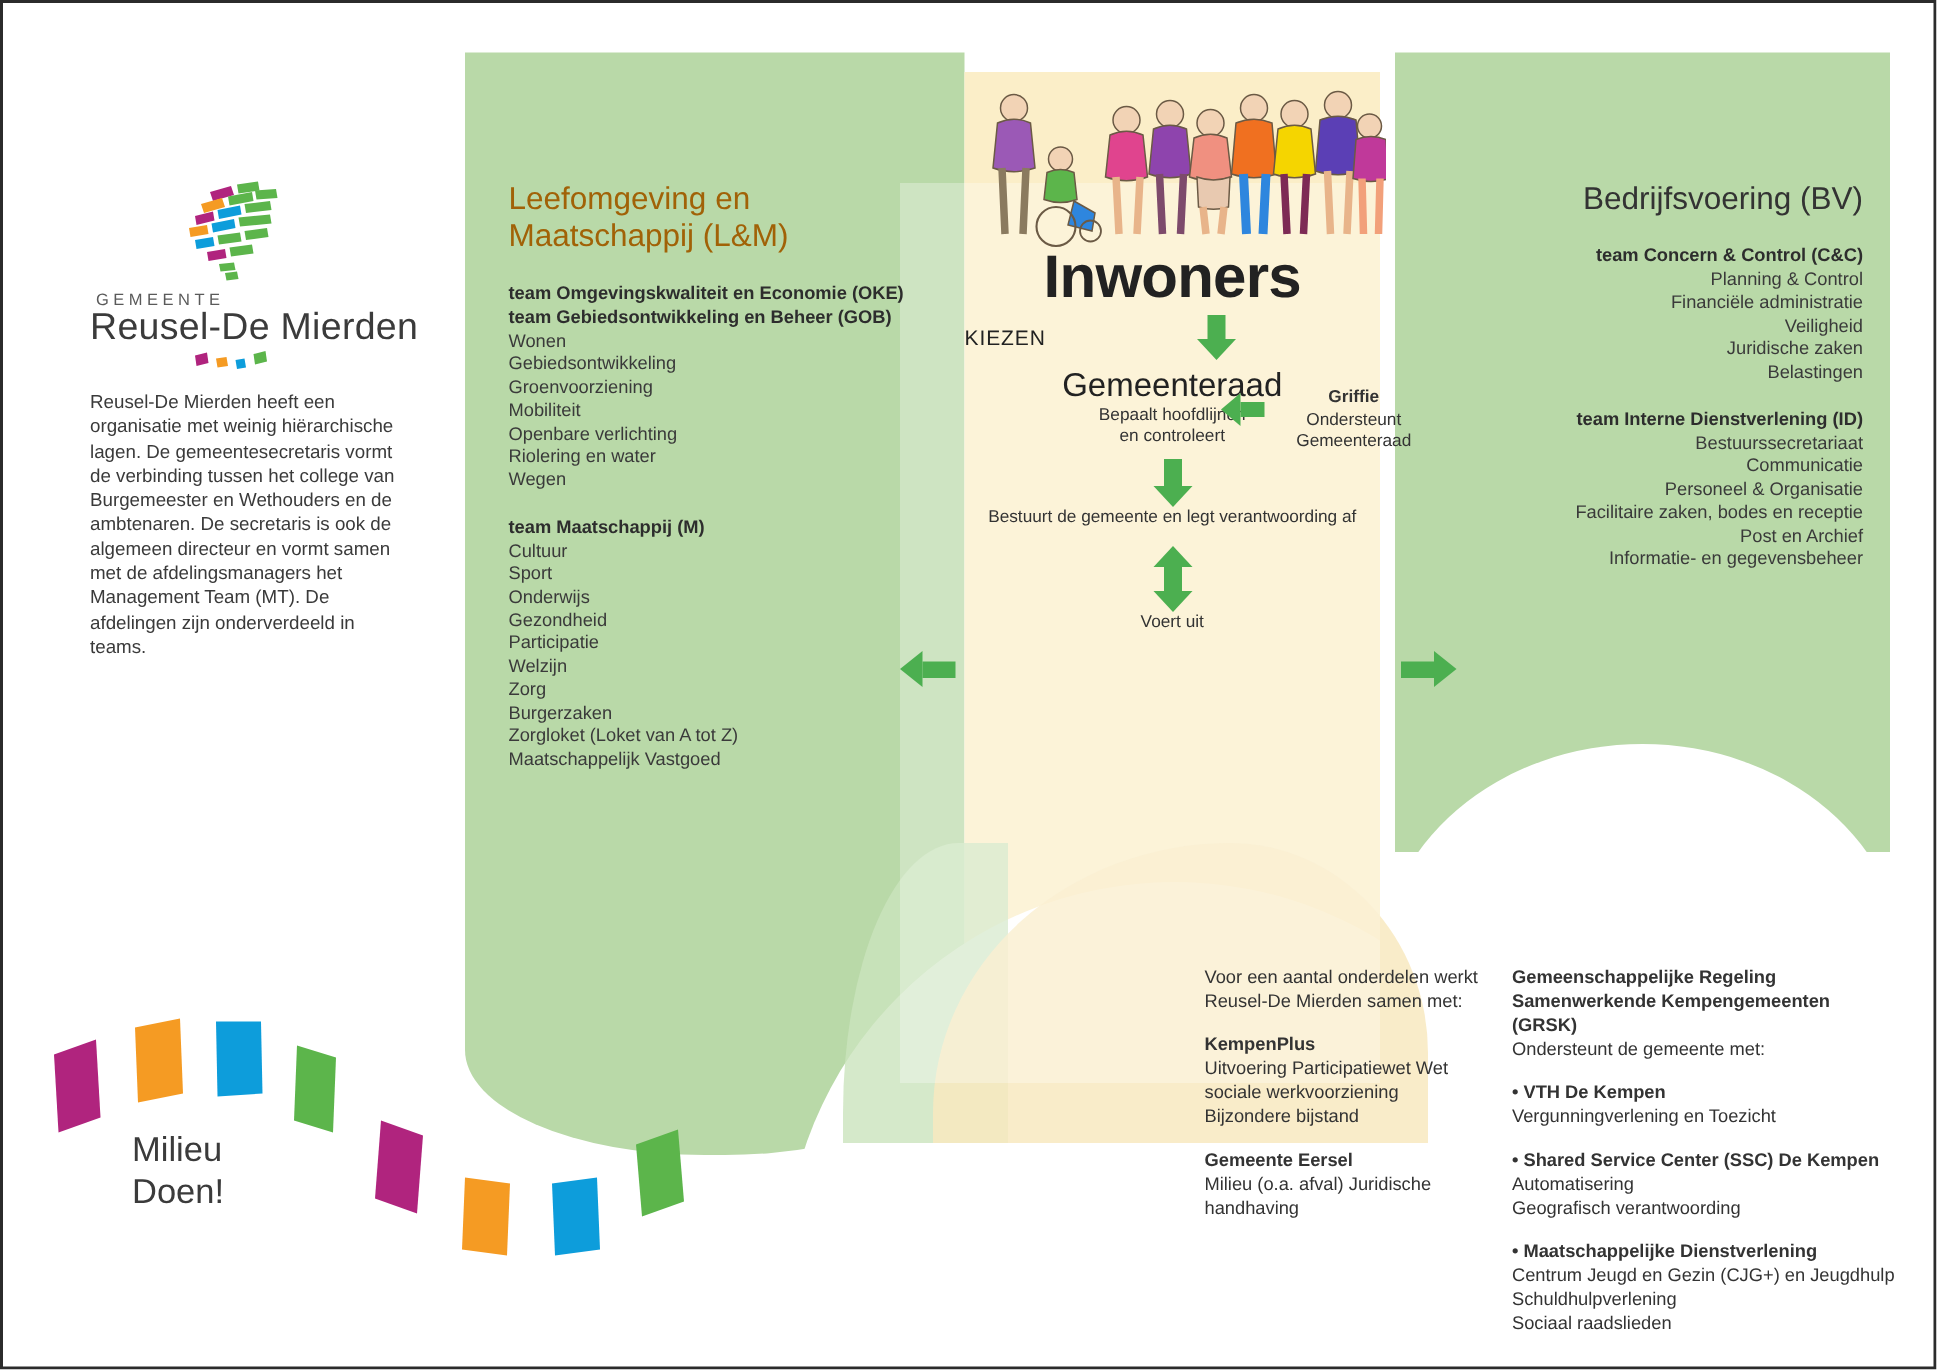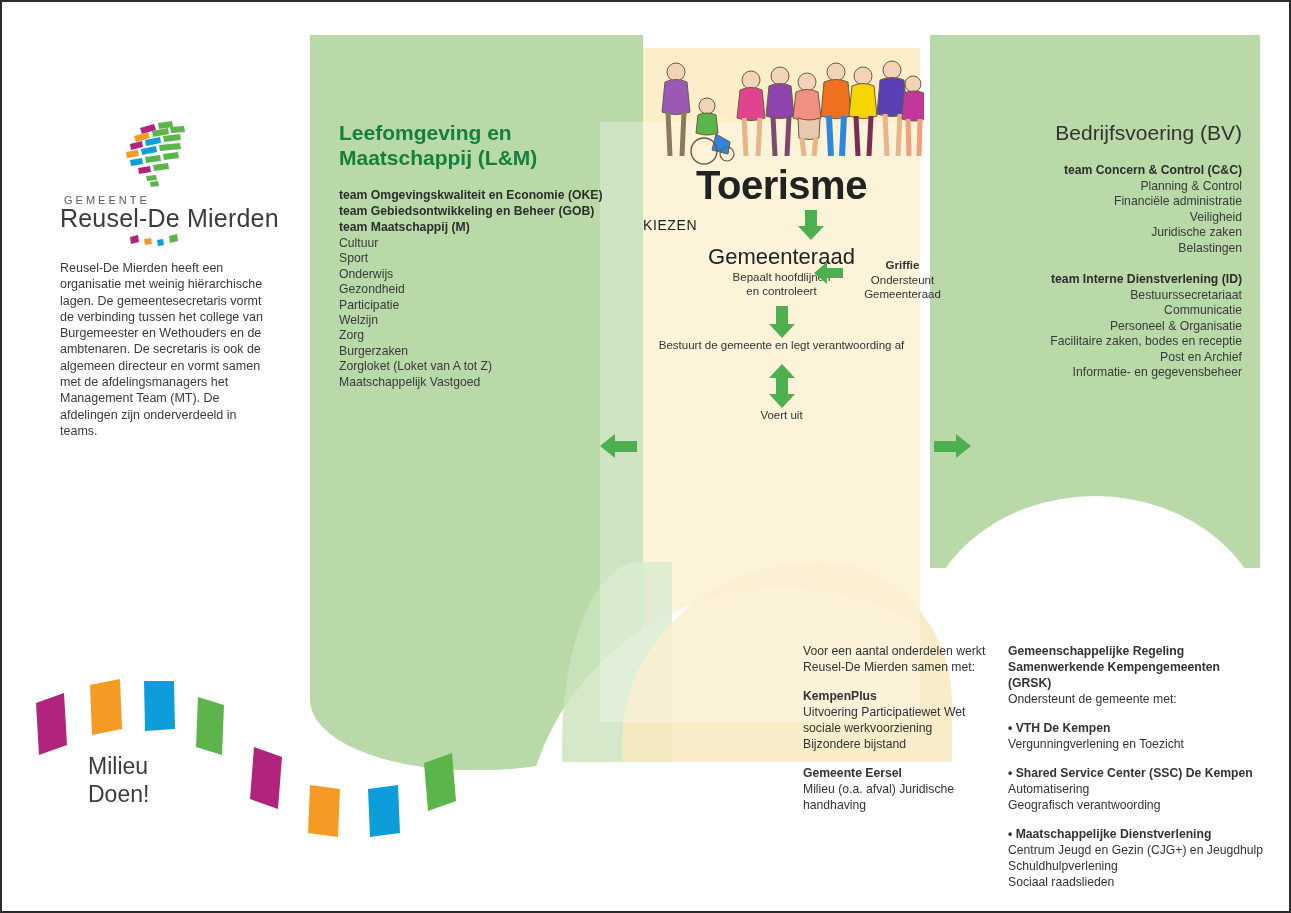--- a/index.html
+++ b/index.html
@@ -57,21 +57,21 @@
 
   #intro-text{
     left:58px;top:258px;width:205px;font-size:12.5px;line-height:16.3px;color:#3a3a3a;
   }
   #contact{left:55px;top:455px;width:230px;font-size:12px;color:#3a3a3a;line-height:19px;}
   .contact-row{display:flex;align-items:center;gap:7px;}
   .contact-row .gi{width:11px;height:14px;flex:0 0 11px;}
 
   
   #col-left{left:337px;top:118px;width:285px;color:#333;}
-  #col-left h2{font-size:21px;font-weight:700;line-height:25px;margin:0 0 18px 0;color:#15803d;}
+  #col-left h2{font-size:21px;font-weight:400;line-height:25px;margin:0 0 18px 0;color:#a16207;}
   #col-right{left:985px;top:118px;width:255px;color:#333;text-align:right;}
   #col-right h2{font-size:21px;font-weight:400;line-height:25px;margin:0 0 18px 0;color:#333;}
   .team-head{font-size:12.2px;font-weight:bold;margin:0 0 2px 0;color:#2d2d2d;}
   .team-list{list-style:none;margin:0 0 16px 0;padding:0;}
   .team-list li{font-size:12.2px;line-height:15.4px;color:#3a3a3a;}
 
   
   #people-ill{left:650px;top:52px;width:272px;height:112px;}
   #flow{left:641px;top:160px;width:277px;text-align:center;color:#222;}
   #inwoners-title{font-size:40px;font-weight:bold;letter-spacing:-.5px;line-height:46px;}
@@ -177,20 +177,29 @@
   </div>
 
   <div class="abs" id="intro-text">Reusel-De Mierden heeft een organisatie met weinig hiërarchische lagen. De gemeentesecretaris vormt de verbinding tussen het college van Burgemeester en Wethouders en de ambtenaren. De secretaris is ook de algemeen directeur en vormt samen met de afdelingsmanagers het Management Team (MT). De afdelingen zijn onderverdeeld in teams.</div>
 
 
   <div class="abs" id="col-left">
     <h2>Leefomgeving en Maatschappij (L&amp;M)</h2>
     <div>
         <div class="team-head">team Omgevingskwaliteit en Economie (OKE)</div>
         <div class="team-head">team Gebiedsontwikkeling en Beheer (GOB)</div>
+        <ul class="team-list">
+          <li>Wonen</li>
+          <li>Gebiedsontwikkeling</li>
+          <li>Groenvoorziening</li>
+          <li>Mobiliteit</li>
+          <li>Openbare verlichting</li>
+          <li>Riolering en water</li>
+          <li>Wegen</li>
+        </ul>
         <div class="team-head">team Maatschappij (M)</div>
         <ul class="team-list">
           <li>Cultuur</li>
           <li>Sport</li>
           <li>Onderwijs</li>
           <li>Gezondheid</li>
           <li>Participatie</li>
           <li>Welzijn</li>
           <li>Zorg</li>
           <li>Burgerzaken</li>
@@ -263,21 +272,21 @@
         <path d="M233 60 l2 42 M248 60 l-2 42" stroke="#e8b48a" stroke-width="5" fill="none"></path>
 
         <circle cx="261" cy="30" r="8" fill="#f2d3b5"></circle>
         <path d="M252 39 q10 -4 20 0 l2 26 q-12 4 -24 0 Z" fill="#c0399a"></path>
         <path d="M256 65 l1 37 M268 65 l-1 37" stroke="#f2a07a" stroke-width="5" fill="none"></path>
       </g>
     </svg>
   </div>
 
   <div class="abs" id="flow">
-    <div id="inwoners-title">Toerisme</div>
+    <div id="inwoners-title">Inwoners</div>
 
     <div class="kiezen-row">
       <span id="kiezen-label">KIEZEN</span>
       <span class="v-arrow" style="width:26px;">
         <span class="shaft" style="height:16px;display:block;"></span>
         <span class="head-d" style="display:block;"></span>
       </span>
     </div>
 
     <div class="node-title" style="margin-top:4px;">Gemeenteraad</div>

